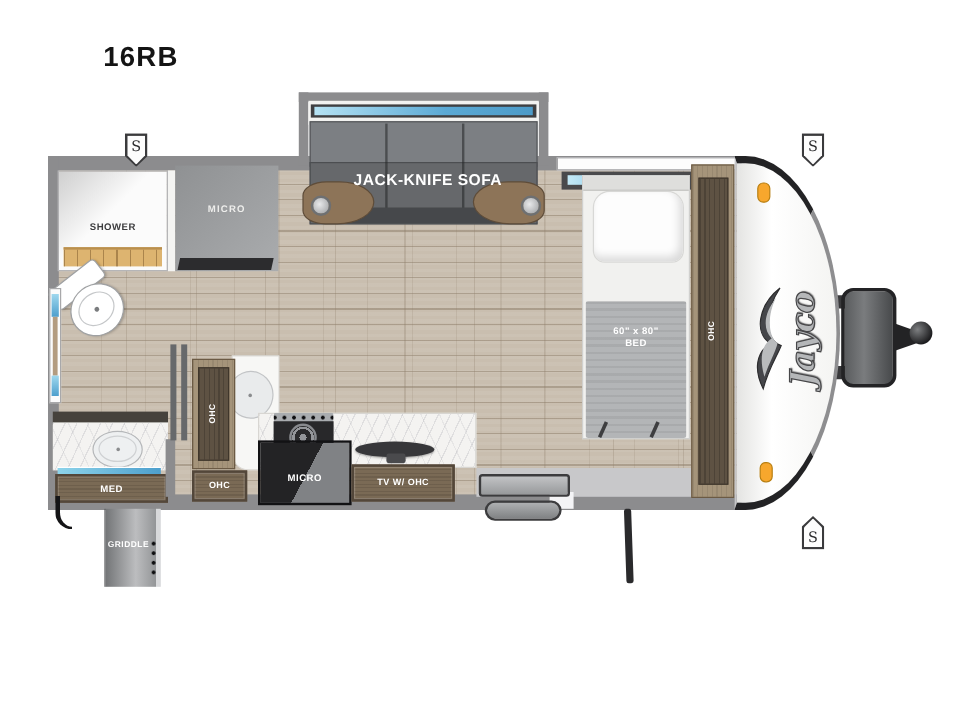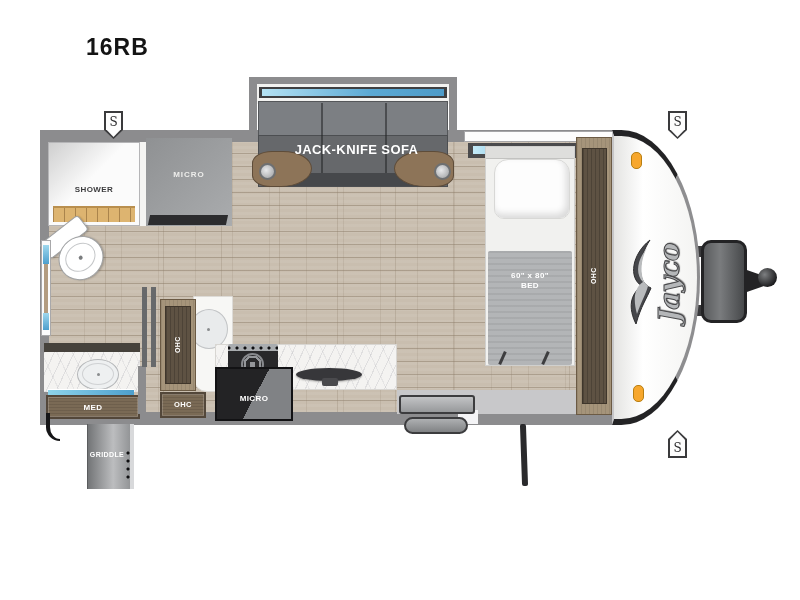--- a/index.html
+++ b/index.html
@@ -134,20 +134,23 @@
   <div class="abs marble" style="left:215px;top:344px;width:182px;height:46px;border:1px solid #d8d6d2;box-sizing:border-box;"></div>
   <div class="abs dots" style="left:228px;top:344px;width:50px;height:8px;background-color:#a9acaf;border-radius:2px;"></div>
   <div class="abs" style="left:228px;top:351px;width:50px;height:27px;background:#28282a;border-radius:0 0 5px 5px;">
     <div class="abs" style="left:13px;top:2px;width:23px;height:23px;border-radius:50%;background:radial-gradient(circle,#94969a 0 3px,#2a2a2c 3px 7px,#94969a 7px 9px,#2a2a2c 9px);border:2px solid #888a8e;box-sizing:border-box;"></div>
   </div>
   <div class="abs" style="left:215px;top:367px;width:78px;height:54px;background:linear-gradient(118deg,#232325 52%,#808285 52%);border:2px solid #121214;box-sizing:border-box;">
     <div class="abs lbl" style="left:0;right:0;top:25px;">MICRO</div>
   </div>
   <div class="abs" style="left:296px;top:368px;width:66px;height:13px;background:#37373a;border-radius:50%;box-shadow:0 1px 2px rgba(0,0,0,.35);"></div>
   <div class="abs" style="left:322px;top:378px;width:16px;height:8px;background:#4a4a4d;border-radius:2px;"></div>
+  <div class="abs wooddrawer" style="left:293px;top:387px;width:86px;height:31px;">
+    <div class="abs lbl" style="left:0;right:0;top:9px;font-size:7.5px;">TV W/ OHC</div>
+  </div>
 
   <div class="abs" style="left:468px;top:143px;width:108px;height:15px;background:#4a4a4c;">
     <div class="abs" style="left:5px;top:3px;width:98px;height:8px;background:linear-gradient(90deg,#c4eaf7,#58a8d5 70%,#4d9bc8);"></div>
   </div>
   <div class="abs" style="left:397px;top:390px;width:180px;height:24px;background:#c8c8ca;"></div>
   <div class="abs" style="left:485px;top:146px;width:90px;height:220px;background:#f1f1ef;border:1px solid #d0d0ce;box-sizing:border-box;">
     <div class="abs" style="left:0;top:0;width:88px;height:11px;background:#dededc;border-bottom:1px solid #c2c2c0;"></div>
     <div class="abs" style="left:8px;top:12px;width:74px;height:58px;background:#fdfdfd;border:1px solid #d8d8d6;border-radius:14px 14px 10px 10px;box-shadow:inset -3px -4px 7px rgba(0,0,0,.14);"></div>
     <div class="abs" style="left:2px;top:104px;width:84px;height:114px;background-color:#b3b5b7;border-radius:2px;
                 background-image:repeating-linear-gradient(180deg, rgba(0,0,0,.06) 0 2px, transparent 2px 6px);"></div>

